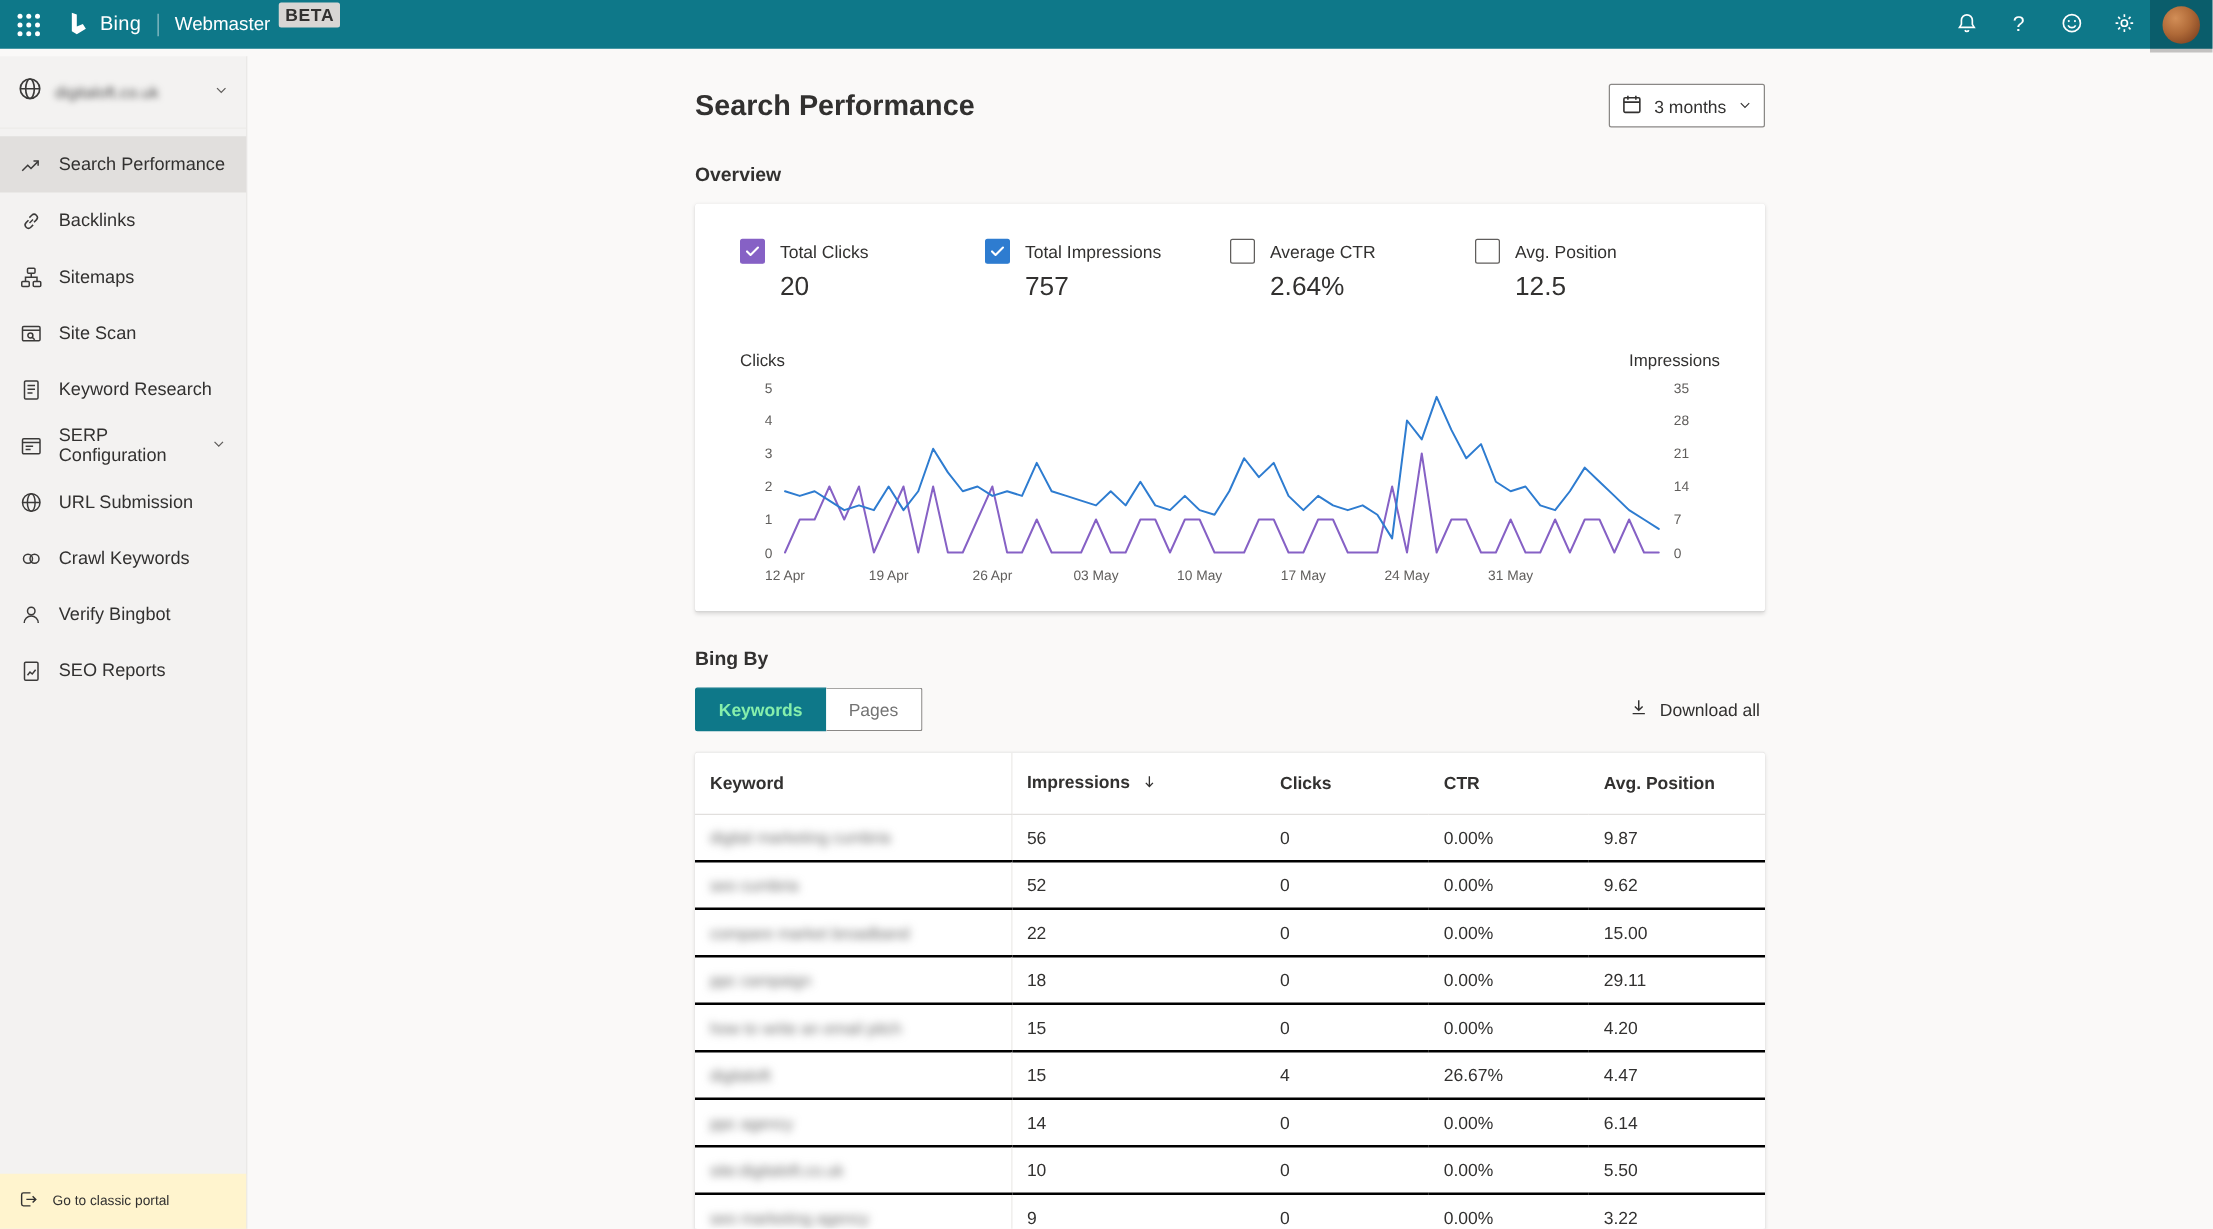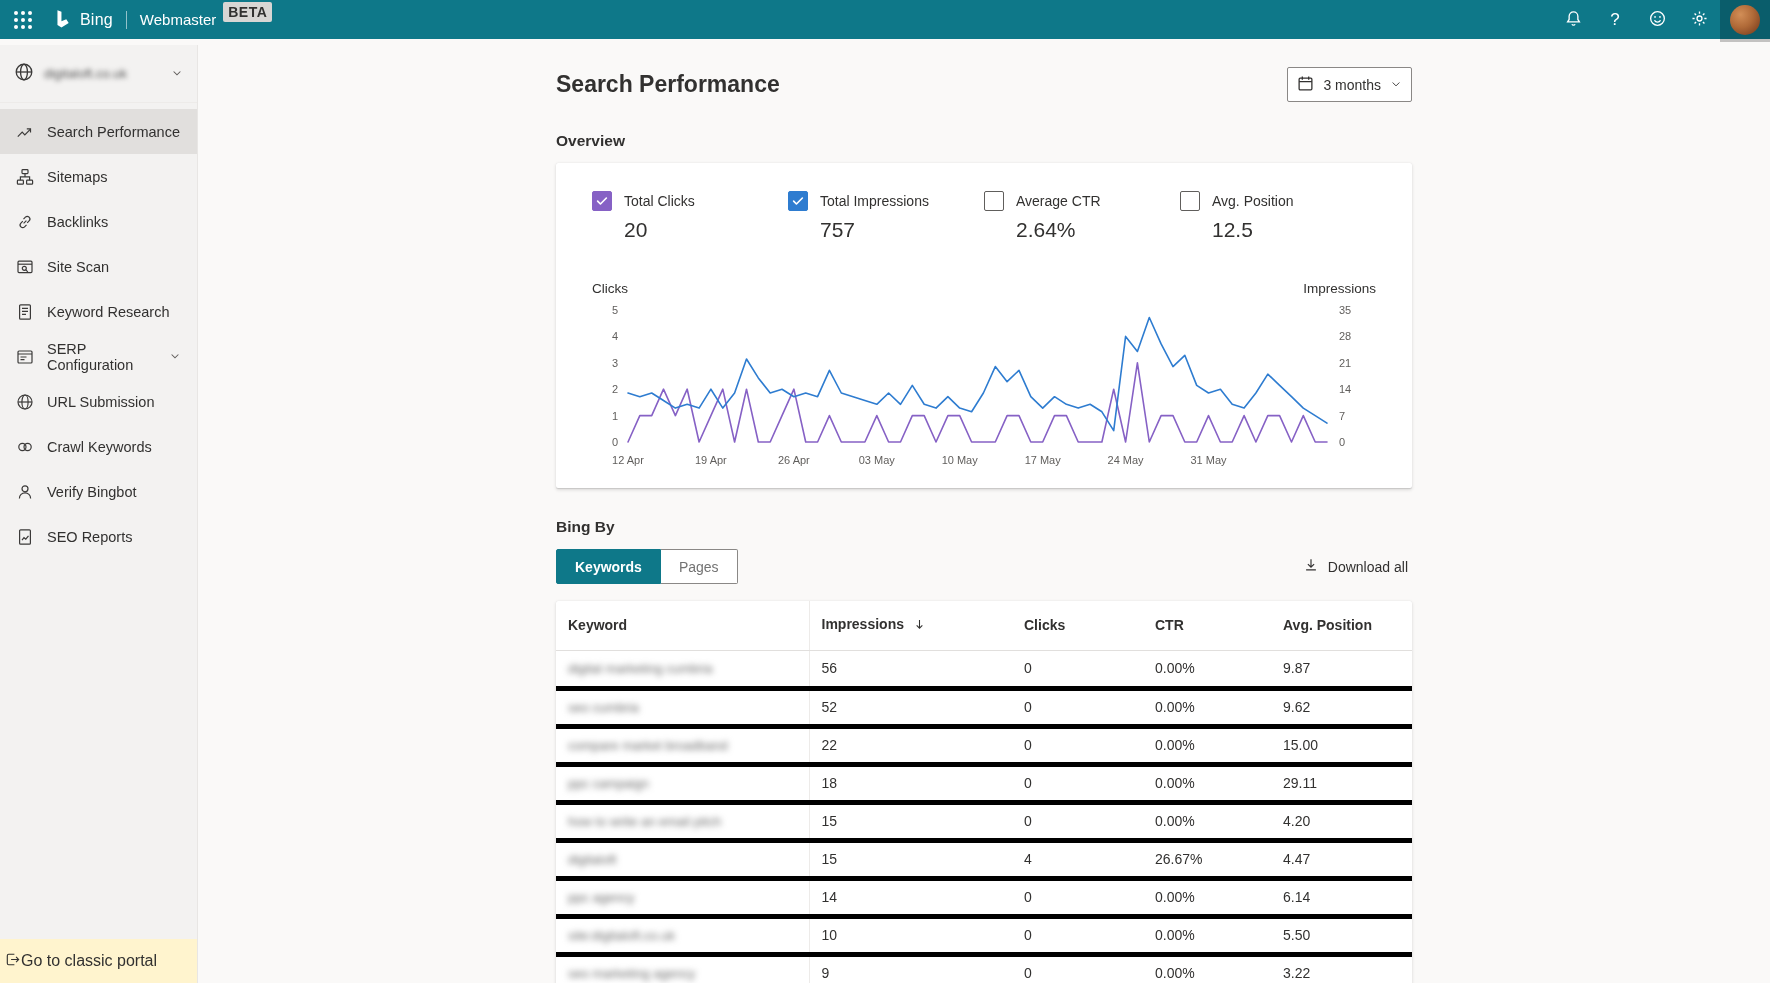--- a/index.html
+++ b/index.html
@@ -40,21 +40,21 @@
   .site-name { flex:1; font-size:13px; color:#555; white-space:nowrap; overflow:hidden; }
   .side-menu { padding-top:6px; }
   .side-item { height:45px; display:flex; align-items:center; gap:13px; padding:0 16px;
     font-size:14.5px; cursor:pointer; }
   .side-item.selected { background:#e1dfdd; }
   .side-item .s-icon { display:inline-flex; width:18px; }
   .side-item .s-icon svg, .site-selector .g-icon svg { stroke:#3b3a39; fill:none; stroke-width:1.2; }
   .side-item .s-label { flex:1; }
   .chev svg { stroke:#605e5c; fill:none; stroke-width:1.4; }
   .side-footer { margin-top:auto; height:44px; background:#fff4ce; display:flex; align-items:center;
-    padding:0 4px; font-size:16px; cursor:pointer; }
+    gap:11px; padding:0 14px; font-size:11px; cursor:pointer; }
   .side-footer svg { stroke:#323130; fill:none; stroke-width:1.2; flex:none; }
 
   
   .main { position:fixed; top:45px; left:198px; right:0; bottom:0; overflow:hidden; background:#faf9f8; }
   .content { width:856px; margin:0 auto; }
   .page-head { display:flex; justify-content:space-between; align-items:center; padding-top:22px; }
   .page-head h1 { font-size:23px; font-weight:600; margin:0; }
   .date-range { height:35px; min-width:120px; background:#fff; border:1px solid #8a8886; border-radius:2px;
     display:flex; align-items:center; gap:9px; padding:0 9px; font-size:14px; color:#323130; cursor:pointer; }
   .date-range svg { stroke:#323130; fill:none; stroke-width:1.2; }
@@ -79,32 +79,32 @@
   .chart-wrap { margin-top:4px; }
   .chart-wrap svg text.tick { font-size:11px; fill:#605e5c; font-family:"Liberation Sans",sans-serif; }
 
   
   .listby-row { display:flex; justify-content:space-between; align-items:center; }
   .tabs { display:flex; }
   .tab { height:35px; padding:0 18px; font-size:14px; background:#fff; border:1px solid #8a8886;
     color:#737373; cursor:pointer; }
   .tab:first-child { border-radius:2px 0 0 2px; }
   .tab:last-child { border-radius:0 2px 2px 0; border-left:none; }
-  .tab.active { background:var(--teal,#0e7889); border-color:var(--teal,#0e7889); color:#ffffff; font-weight:600; }
+  .tab.active { background:var(--teal,#0e7889); border-color:var(--teal,#0e7889); color:#86efac; font-weight:600; }
   .download { display:flex; align-items:center; gap:9px; background:none; border:none; font-size:14px;
     color:#323130; cursor:pointer; padding:6px 4px; }
   .download svg { stroke:#323130; fill:none; stroke-width:1.3; }
 
   
   .table-card { margin-top:17px; padding:0; }
   table { width:100%; border-collapse:collapse; font-size:14px; }
   th { text-align:left; font-weight:600; height:49px; border-bottom:1px solid #e1dfdd; padding:0 0 0 12px; }
   th .sort { display:inline-block; margin-left:9px; vertical-align:-2px; }
   th .sort svg { stroke:#323130; fill:none; stroke-width:1.3; }
-  td { height:38px; border-bottom:5px solid #000000; padding:0 0 0 12px;margin-top:36px; }
+  td { height:38px; border-bottom:2px solid #000000; padding:0 0 0 12px;margin-top:36px; }
   td.kw, th.kw { border-right:1px solid #edebe9; }
   td.kw { font-size:13px; color:#6a6a6a; }
   .redacted { filter:blur(3.2px); user-select:none; }
   .redacted-sm { filter:blur(2.4px); user-select:none; }
 </style>
 </head>
 <body>
 
 <header class="topbar">
   <div class="tb-left">
@@ -183,37 +183,37 @@
           <svg width="18" height="18" viewBox="0 0 18 18">
             <path d="M1.8 13.6l4.4-4.4 2.6 2.6 5.7-5.7"></path>
             <path d="M10.8 5.8h3.7v3.7"></path>
           </svg>
         </span>
         <span class="s-label">Search Performance</span>
       </div>
       <div class="side-item">
         <span class="s-icon">
           <svg width="18" height="18" viewBox="0 0 18 18">
+            <path d="M7.6 10.4l2.8-2.8"></path>
+            <path d="M6.8 8.2 4.9 10.1a2.6 2.6 0 0 0 3.7 3.7l1.9-1.9"></path>
+            <path d="M11.2 9.8l1.9-1.9a2.6 2.6 0 0 0-3.7-3.7L7.5 6.1"></path>
+          </svg>
+        </span>
+        <span class="s-label">Backlinks</span>
+      </div>
+      <div class="side-item">
+        <span class="s-icon">
+          <svg width="18" height="18" viewBox="0 0 18 18">
             <rect x="6" y="1.6" width="6" height="4" rx="0.8"></rect>
             <rect x="1.4" y="12.2" width="6" height="4" rx="0.8"></rect>
             <rect x="10.6" y="12.2" width="6" height="4" rx="0.8"></rect>
             <path d="M9 5.6v3.2M4.4 12.2V8.8h9.2v3.4"></path>
           </svg>
         </span>
         <span class="s-label">Sitemaps</span>
-      </div>
-      <div class="side-item">
-        <span class="s-icon">
-          <svg width="18" height="18" viewBox="0 0 18 18">
-            <path d="M7.6 10.4l2.8-2.8"></path>
-            <path d="M6.8 8.2 4.9 10.1a2.6 2.6 0 0 0 3.7 3.7l1.9-1.9"></path>
-            <path d="M11.2 9.8l1.9-1.9a2.6 2.6 0 0 0-3.7-3.7L7.5 6.1"></path>
-          </svg>
-        </span>
-        <span class="s-label">Backlinks</span>
       </div>
       <div class="side-item">
         <span class="s-icon">
           <svg width="18" height="18" viewBox="0 0 18 18">
             <rect x="2" y="3.2" width="14" height="11.4" rx="1"></rect>
             <path d="M2 6.2h14"></path>
             <circle cx="8.3" cy="10.3" r="2"></circle>
             <path d="M9.8 11.8l2 2"></path>
           </svg>
         </span>

